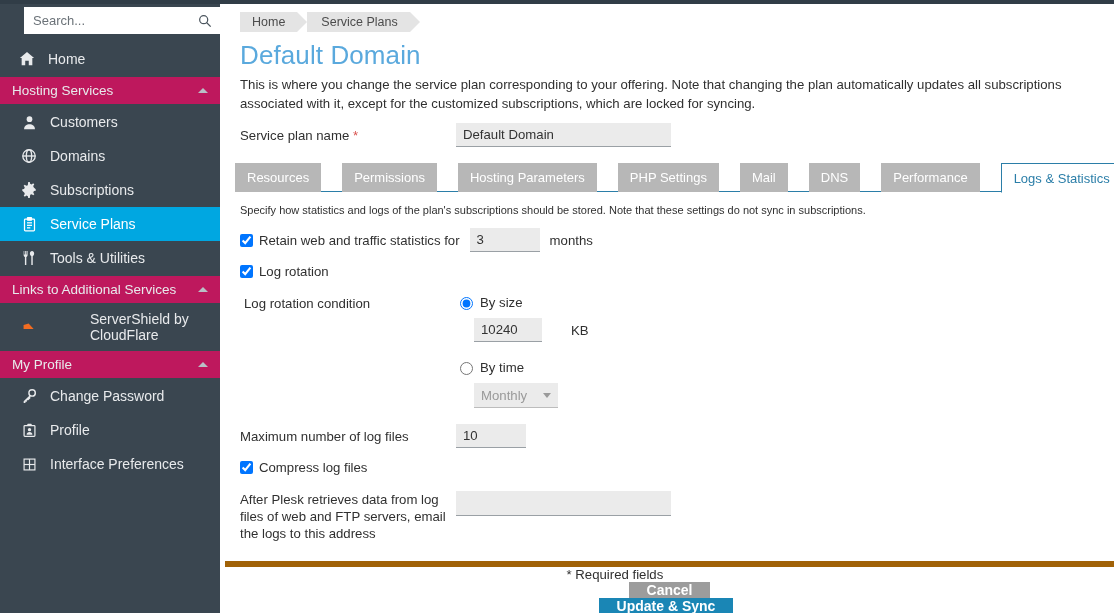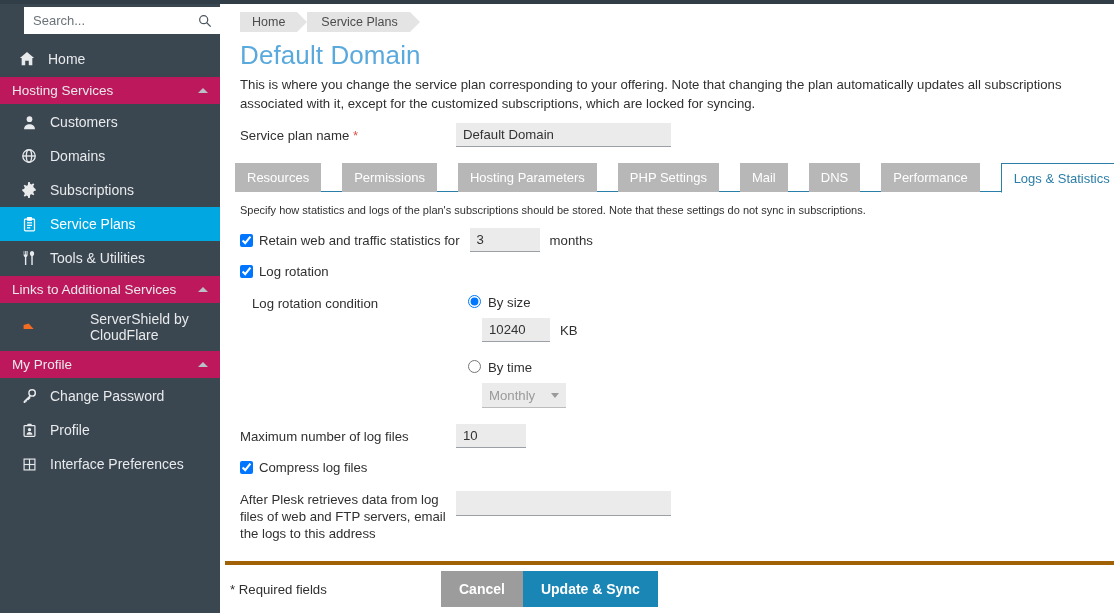--- a/index.html
+++ b/index.html
@@ -204,26 +204,26 @@
   }
 
   .chk-row { display: flex; align-items: center; margin: 12px 0 0 5px; }
   .chk-row .lbl { font-size: 13.2px; color: #303030; margin-left: 6px; }
   input[type=checkbox], input[type=radio] { margin: 0; cursor: pointer; }
   input[type=checkbox] { width: 13px; height: 13px; }
   input[type=radio] { width: 13px; height: 13px; }
 
   .units { font-size: 13.2px; color: #303030; margin-left: 10px; }
 
-  .cond-block { display: flex; margin: 16px 0 0 17px; }
+  .cond-block { display: flex; margin: 16px 0 0 9px; }
   .cond-label { width: 216px; font-size: 13.2px; color: #303030; padding-top: 1px; }
   .cond-opts { display: flex; flex-direction: column; }
-  .opt-line { display: flex; align-items: flex-start; }
+  .opt-line { display: flex; align-items: flex-end; }
   .opt-line .lbl { font-size: 13.2px; color: #303030; margin-left: 7px; }
-  .opt-sub { margin: 8px 0 0 14px; display: flex; align-items: center; }
+  .opt-sub { margin: 8px 0 0 14px; display: flex; align-items: center; gap: 19px; }
 
   .sel {
     background: #ebebeb;
     border: 0;
     border-bottom: 1px solid #bcbcbc;
     height: 25px;
     width: 84px;
     display: flex; align-items: center; justify-content: space-between;
     padding: 0 7px;
     font-size: 13.2px;
@@ -252,22 +252,22 @@
     font-size: 13.2px;
     padding: 0 7px;
     outline: none;
     resize: none;
   }
 
   .footer {
     position: absolute;
     left: 5px; right: 0; bottom: 0;
     height: 52px;
-    border-top: 4px solid #a16207;
-    display: flex; align-items: center;
+    border-top: 6px solid #a16207;
+    display: flex; align-items: center; flex-direction: column;
   }
   .req-note { font-size: 13.2px; color: #303030; margin-left: 5px; width: 211px; }
   .btn {
     height: 36px;
     border: 0;
     color: #ffffff;
     font-family: "Liberation Sans", sans-serif;
     font-size: 14px;
     font-weight: bold;
     cursor: pointer;

